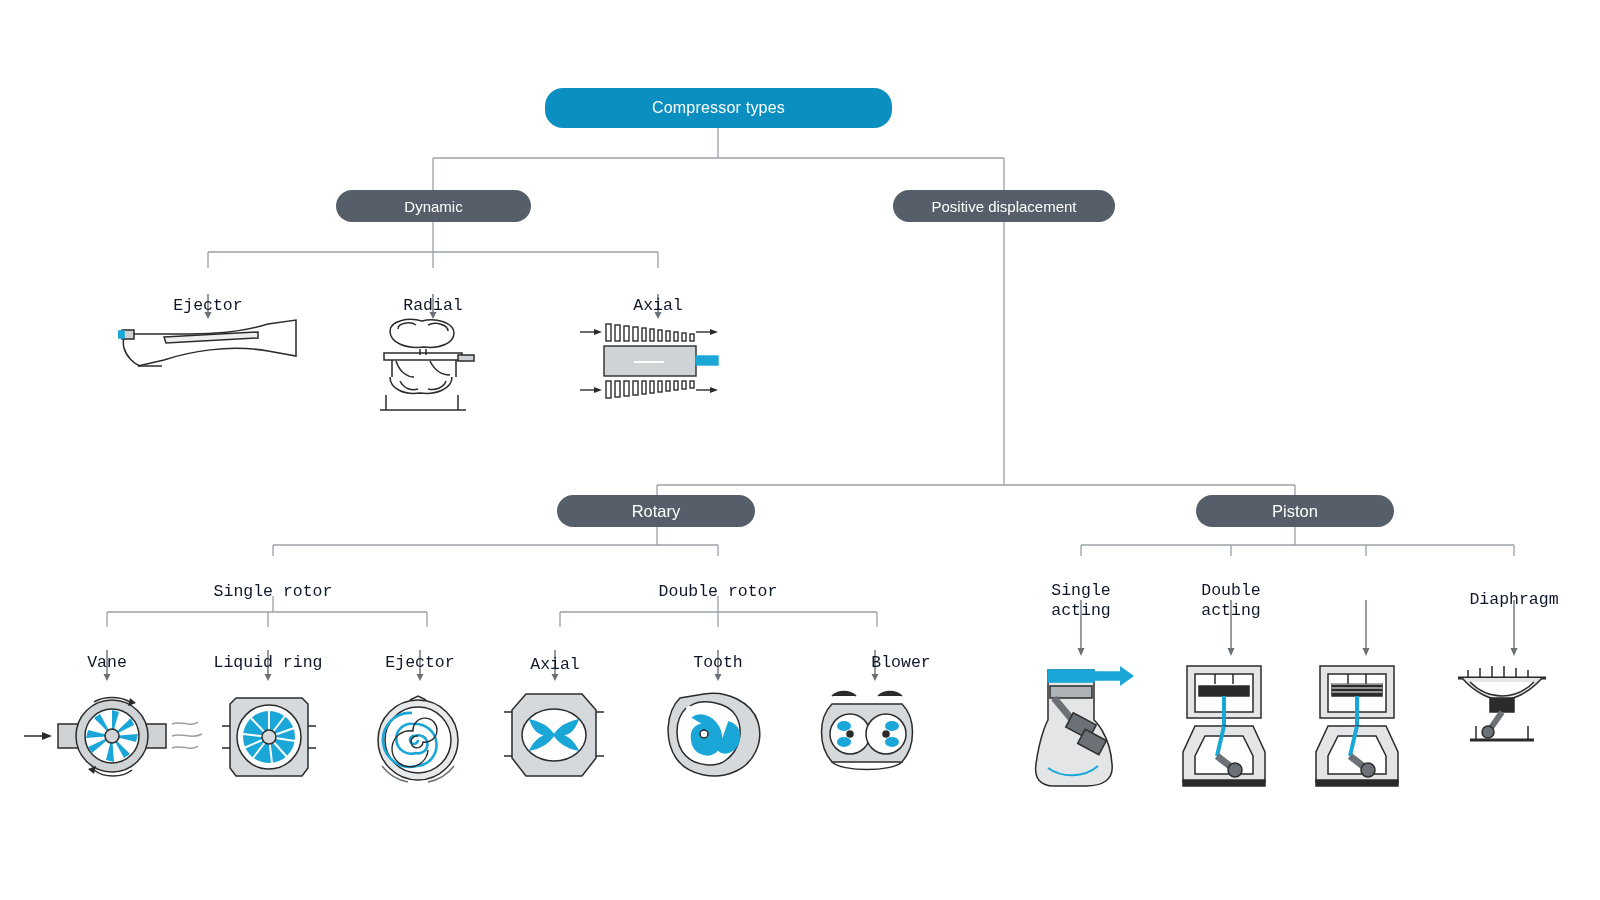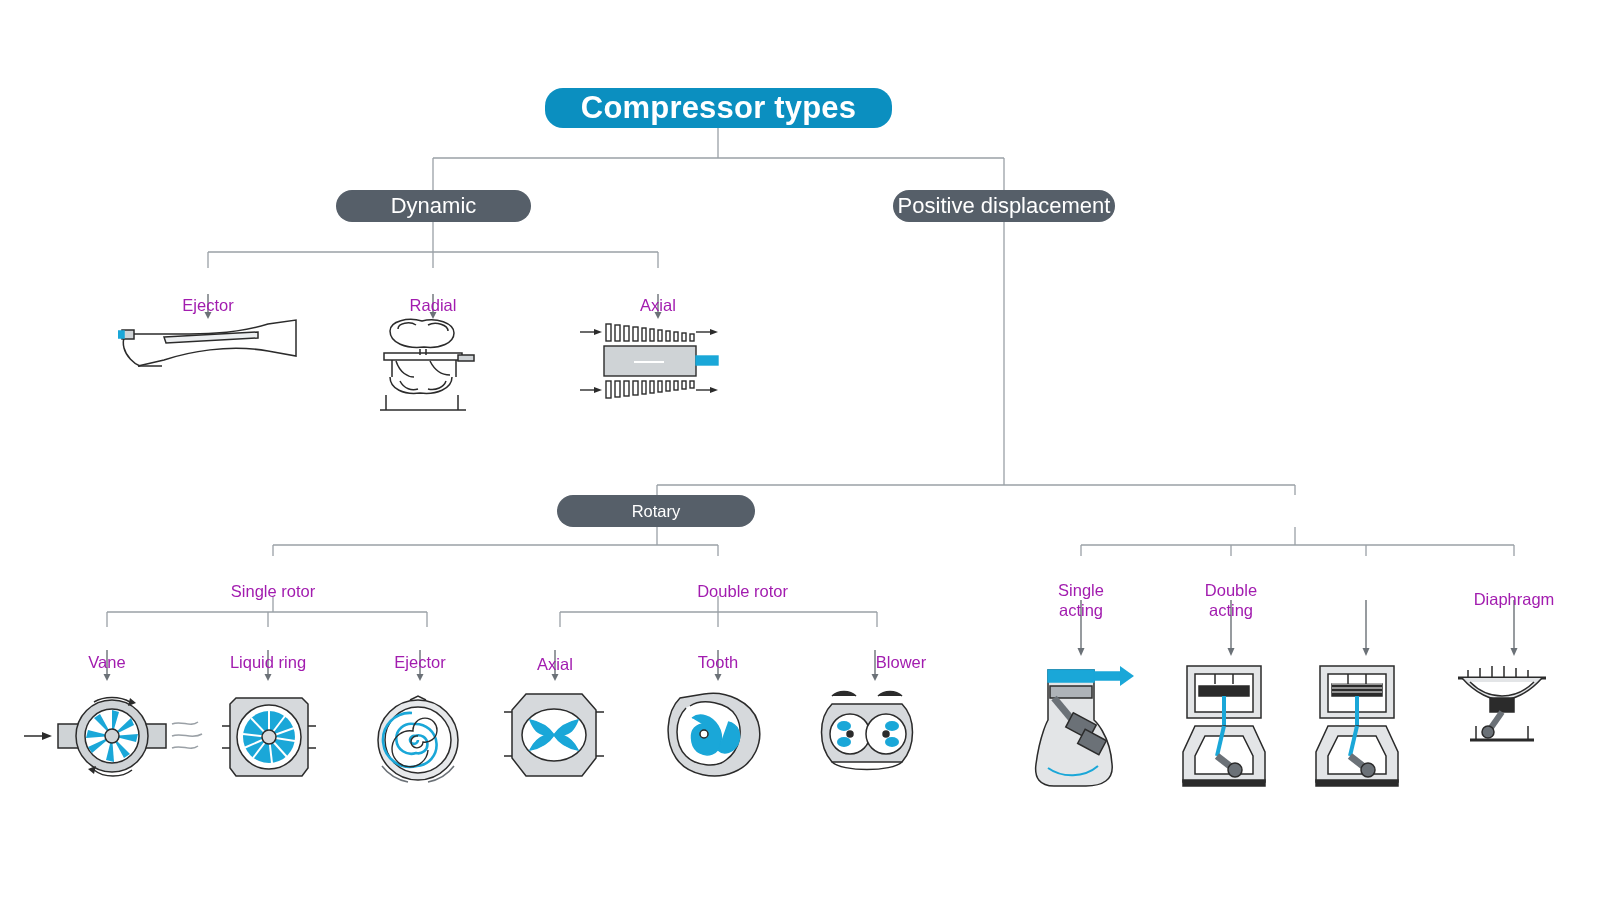--- a/index.html
+++ b/index.html
@@ -32,42 +32,43 @@
     align-items: center;
     justify-content: center;
     border-radius: 18px;
     color: #ffffff;
     text-align: center;
     box-sizing: border-box;
     white-space: nowrap;
   }
   .node.root {
     background: #0b8fc0;
-    font-size: 31px;
-    font-weight: 700;
+    font-size: 16px;
+    font-weight: 400;
     letter-spacing: .2px;
     text-align: right;
   }
   .node.level2 {
     background: #565f69;
-    font-size: 22px;
+    font-size: 15px;
     font-weight: 500;
   }
   .node.level3 {
     background: #565f69;
     font-size: 16.5px;
     font-weight: 500;
   }
   .plain-label {
     position: absolute;
     font-size: 16.5px;
-    color: #a21caf;
+    color: #0f172a;
     text-align: center;
     line-height: 1.2;
     white-space: pre-line;
+    font-family: Liberation Mono, monospace;
   }
   .icon-box {
     position: absolute;
   }
   .icon-box svg { display: block; }
 </style>
 </head>
 <body>
 
 <div id="canvas">
@@ -253,25 +254,28 @@
         <rect x="26" y="24" width="92" height="30" fill="#cfd3d6"></rect>
         <rect x="118" y="34" width="22" height="9" fill="#1aa7d8" stroke="#1aa7d8"></rect>
         <path d="M56 40 H86" stroke="#ffffff" stroke-width="2"></path>
       </g>
     </svg>
   </div>
 
   <div class="node level3" style="left:557px; top:495px; width:198px; height:32px;">
     <span>Rotary</span>
   </div>
+  <div class="node level3" style="left:1196px; top:495px; width:198px; height:32px;">
+    <span>Piston</span>
+  </div>
 
   <div class="plain-label" style="left:203px; top:562px; width:140px;">
     <span>Single rotor</span>
   </div>
-  <div class="plain-label" style="left:648px; top:562px; width:140px;text-align:right;">
+  <div class="plain-label" style="left:648px; top:562px; width:140px;">
     <span>Double rotor</span>
   </div>
 
   <div class="plain-label" style="left:37px; top:633px; width:140px;">
     <span>Vane</span>
   </div>
   <div class="plain-label" style="left:198px; top:633px; width:140px;">
     <span>Liquid ring</span>
   </div>
   <div class="plain-label" style="left:350px; top:633px; width:140px;">

